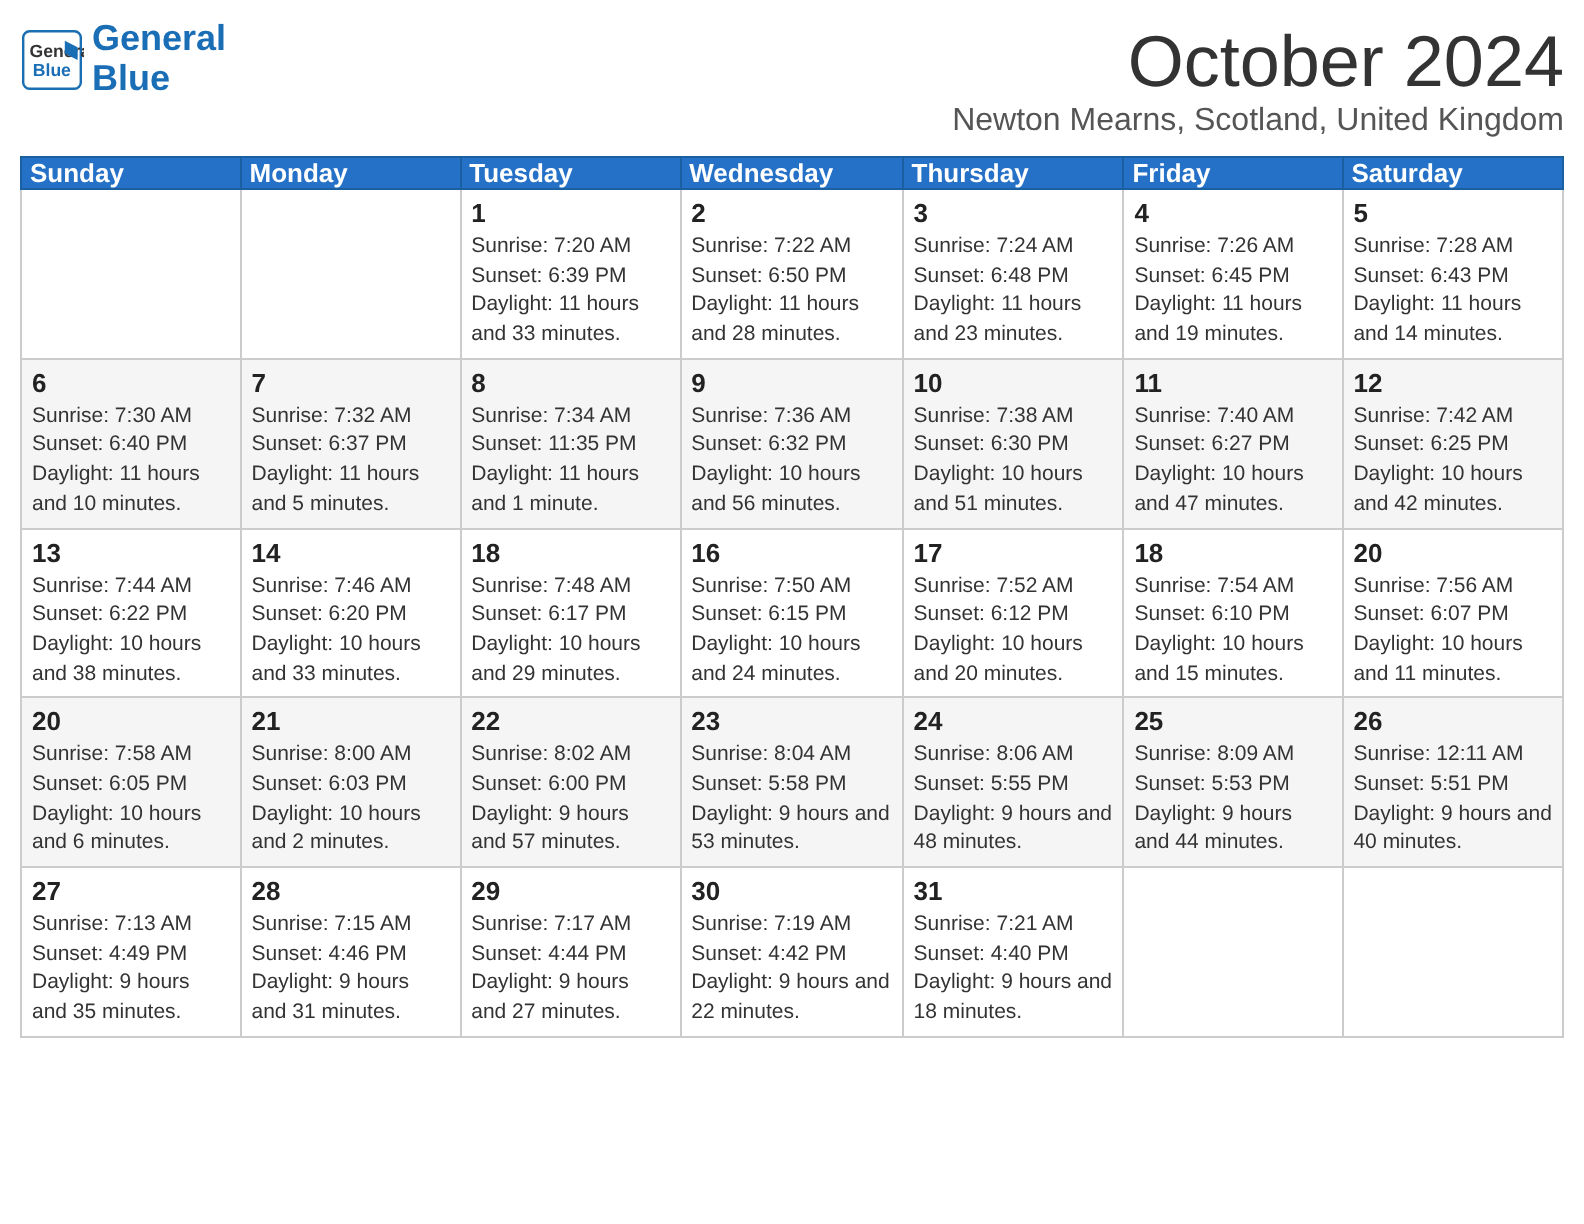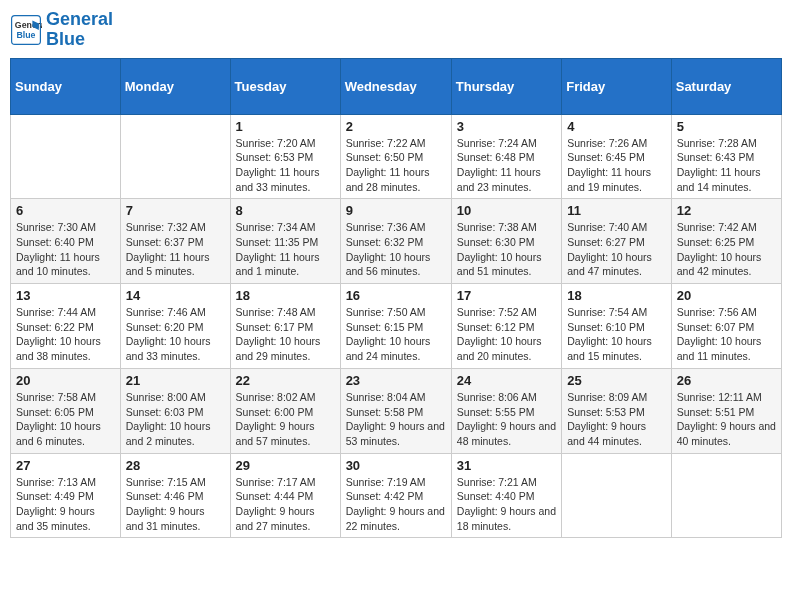--- a/index.html
+++ b/index.html
@@ -49,21 +49,21 @@
     table {
       width: 100%;
       border-collapse: collapse;
       font-size: 11px;
     }
     thead tr {
       background-color: #2471c7;
       color: #fff;
     }
     thead th {
-      padding: 20px 4px;
+      padding: 0 4px;
       text-align: left;
       font-size: 13px;
       font-weight: bold;
       border: 1px solid #1a5fa0;
     }
     tbody tr {
       vertical-align: top;
     }
     tbody td {
       border: 1px solid #ccc;
@@ -106,20 +106,24 @@
       </svg>
       <div>
         <div class="logo-text">
           <span>General</span>
         </div>
         <div class="logo-text">
           <span style="color:#1a6eb5">Blue</span>
         </div>
       </div>
     </div>
+    <div class="title-block">
+      <div class="month-title">October 2024</div>
+      <div class="location-title">Newton Mearns, Scotland, United Kingdom</div>
+    </div>
   </div>
 
   <table>
     <thead>
       <tr>
       <th>Sunday</th>
           <th>Monday</th>
           <th>Tuesday</th>
           <th>Wednesday</th>
           <th>Thursday</th>
@@ -127,21 +131,21 @@
           <th>Saturday</th>
         </tr>
     </thead>
     <tbody id="calendar-body">
     <tr>
           <td class="empty-cell"></td>
           <td class="empty-cell"></td>
           <td>
             <span class="day-num">1</span>
             <div class="day-info">Sunrise: 7:20 AM
-Sunset: 6:53 PM
+Sunset: 6:39 PM
 Daylight: 11 hours
 and 33 minutes.</div>
           </td>
           <td>
             <span class="day-num">2</span>
             <div class="day-info">Sunrise: 7:22 AM
 Sunset: 6:50 PM
 Daylight: 11 hours
 and 28 minutes.</div>
           </td>

